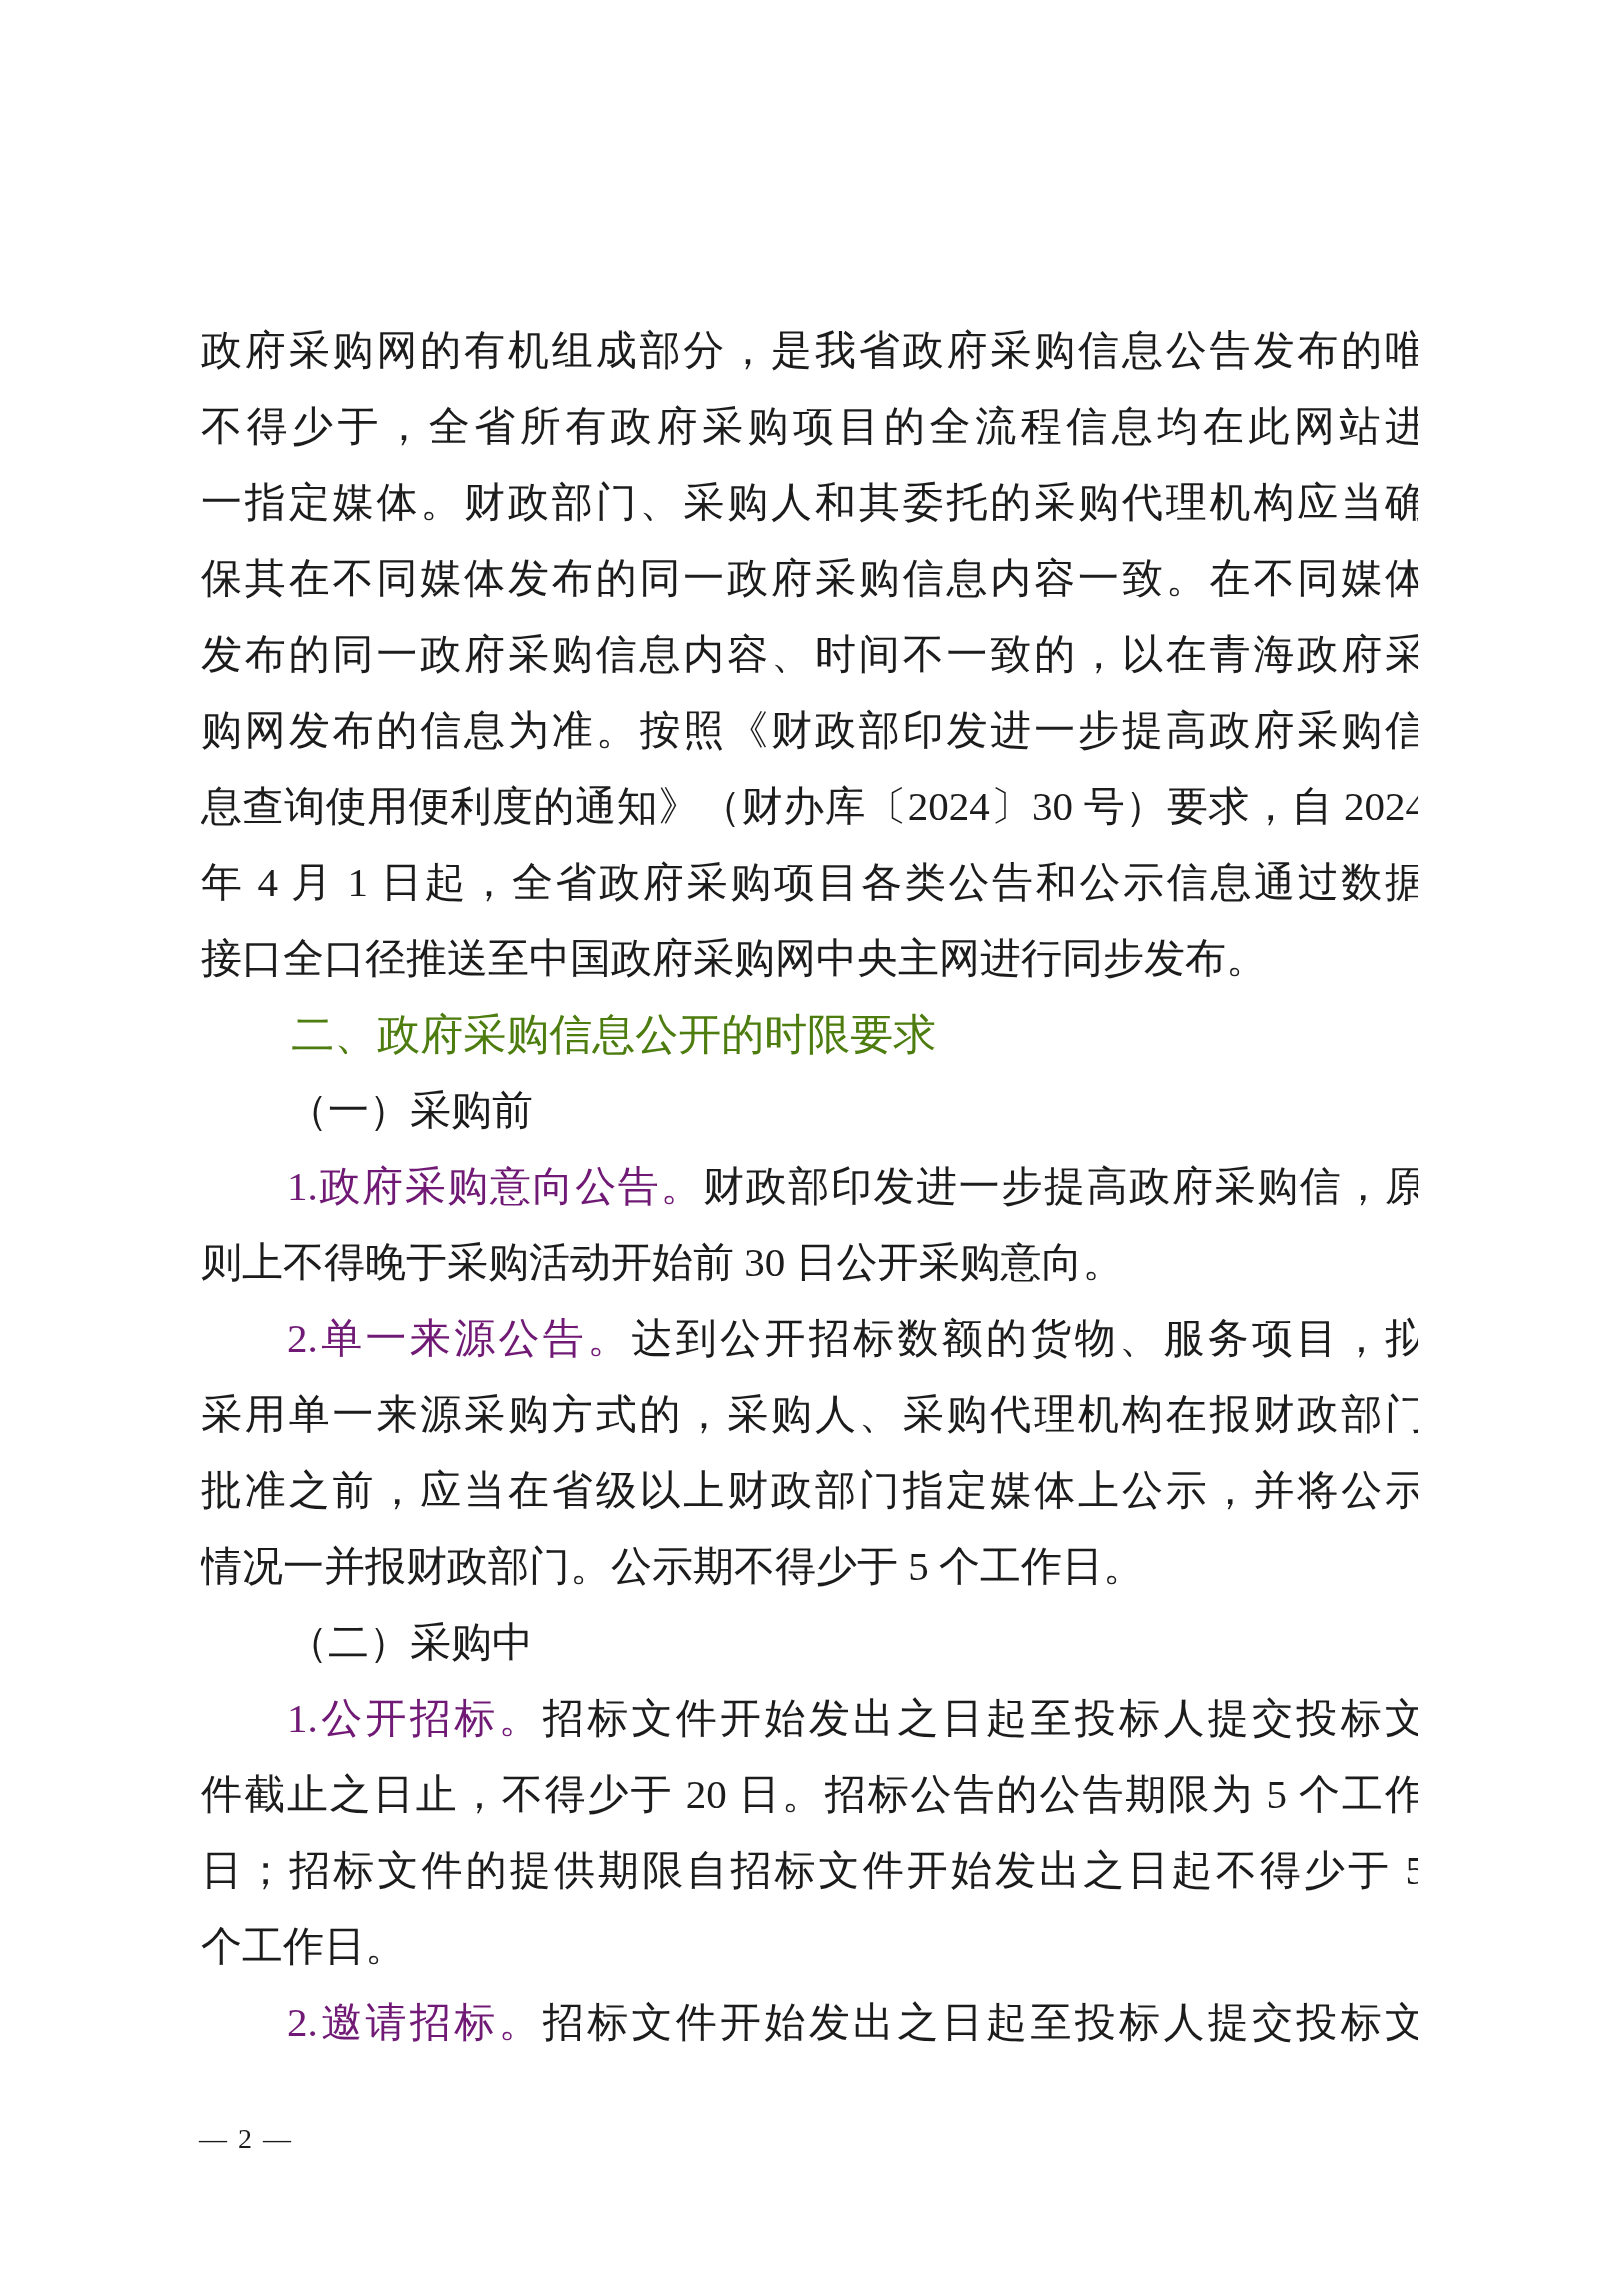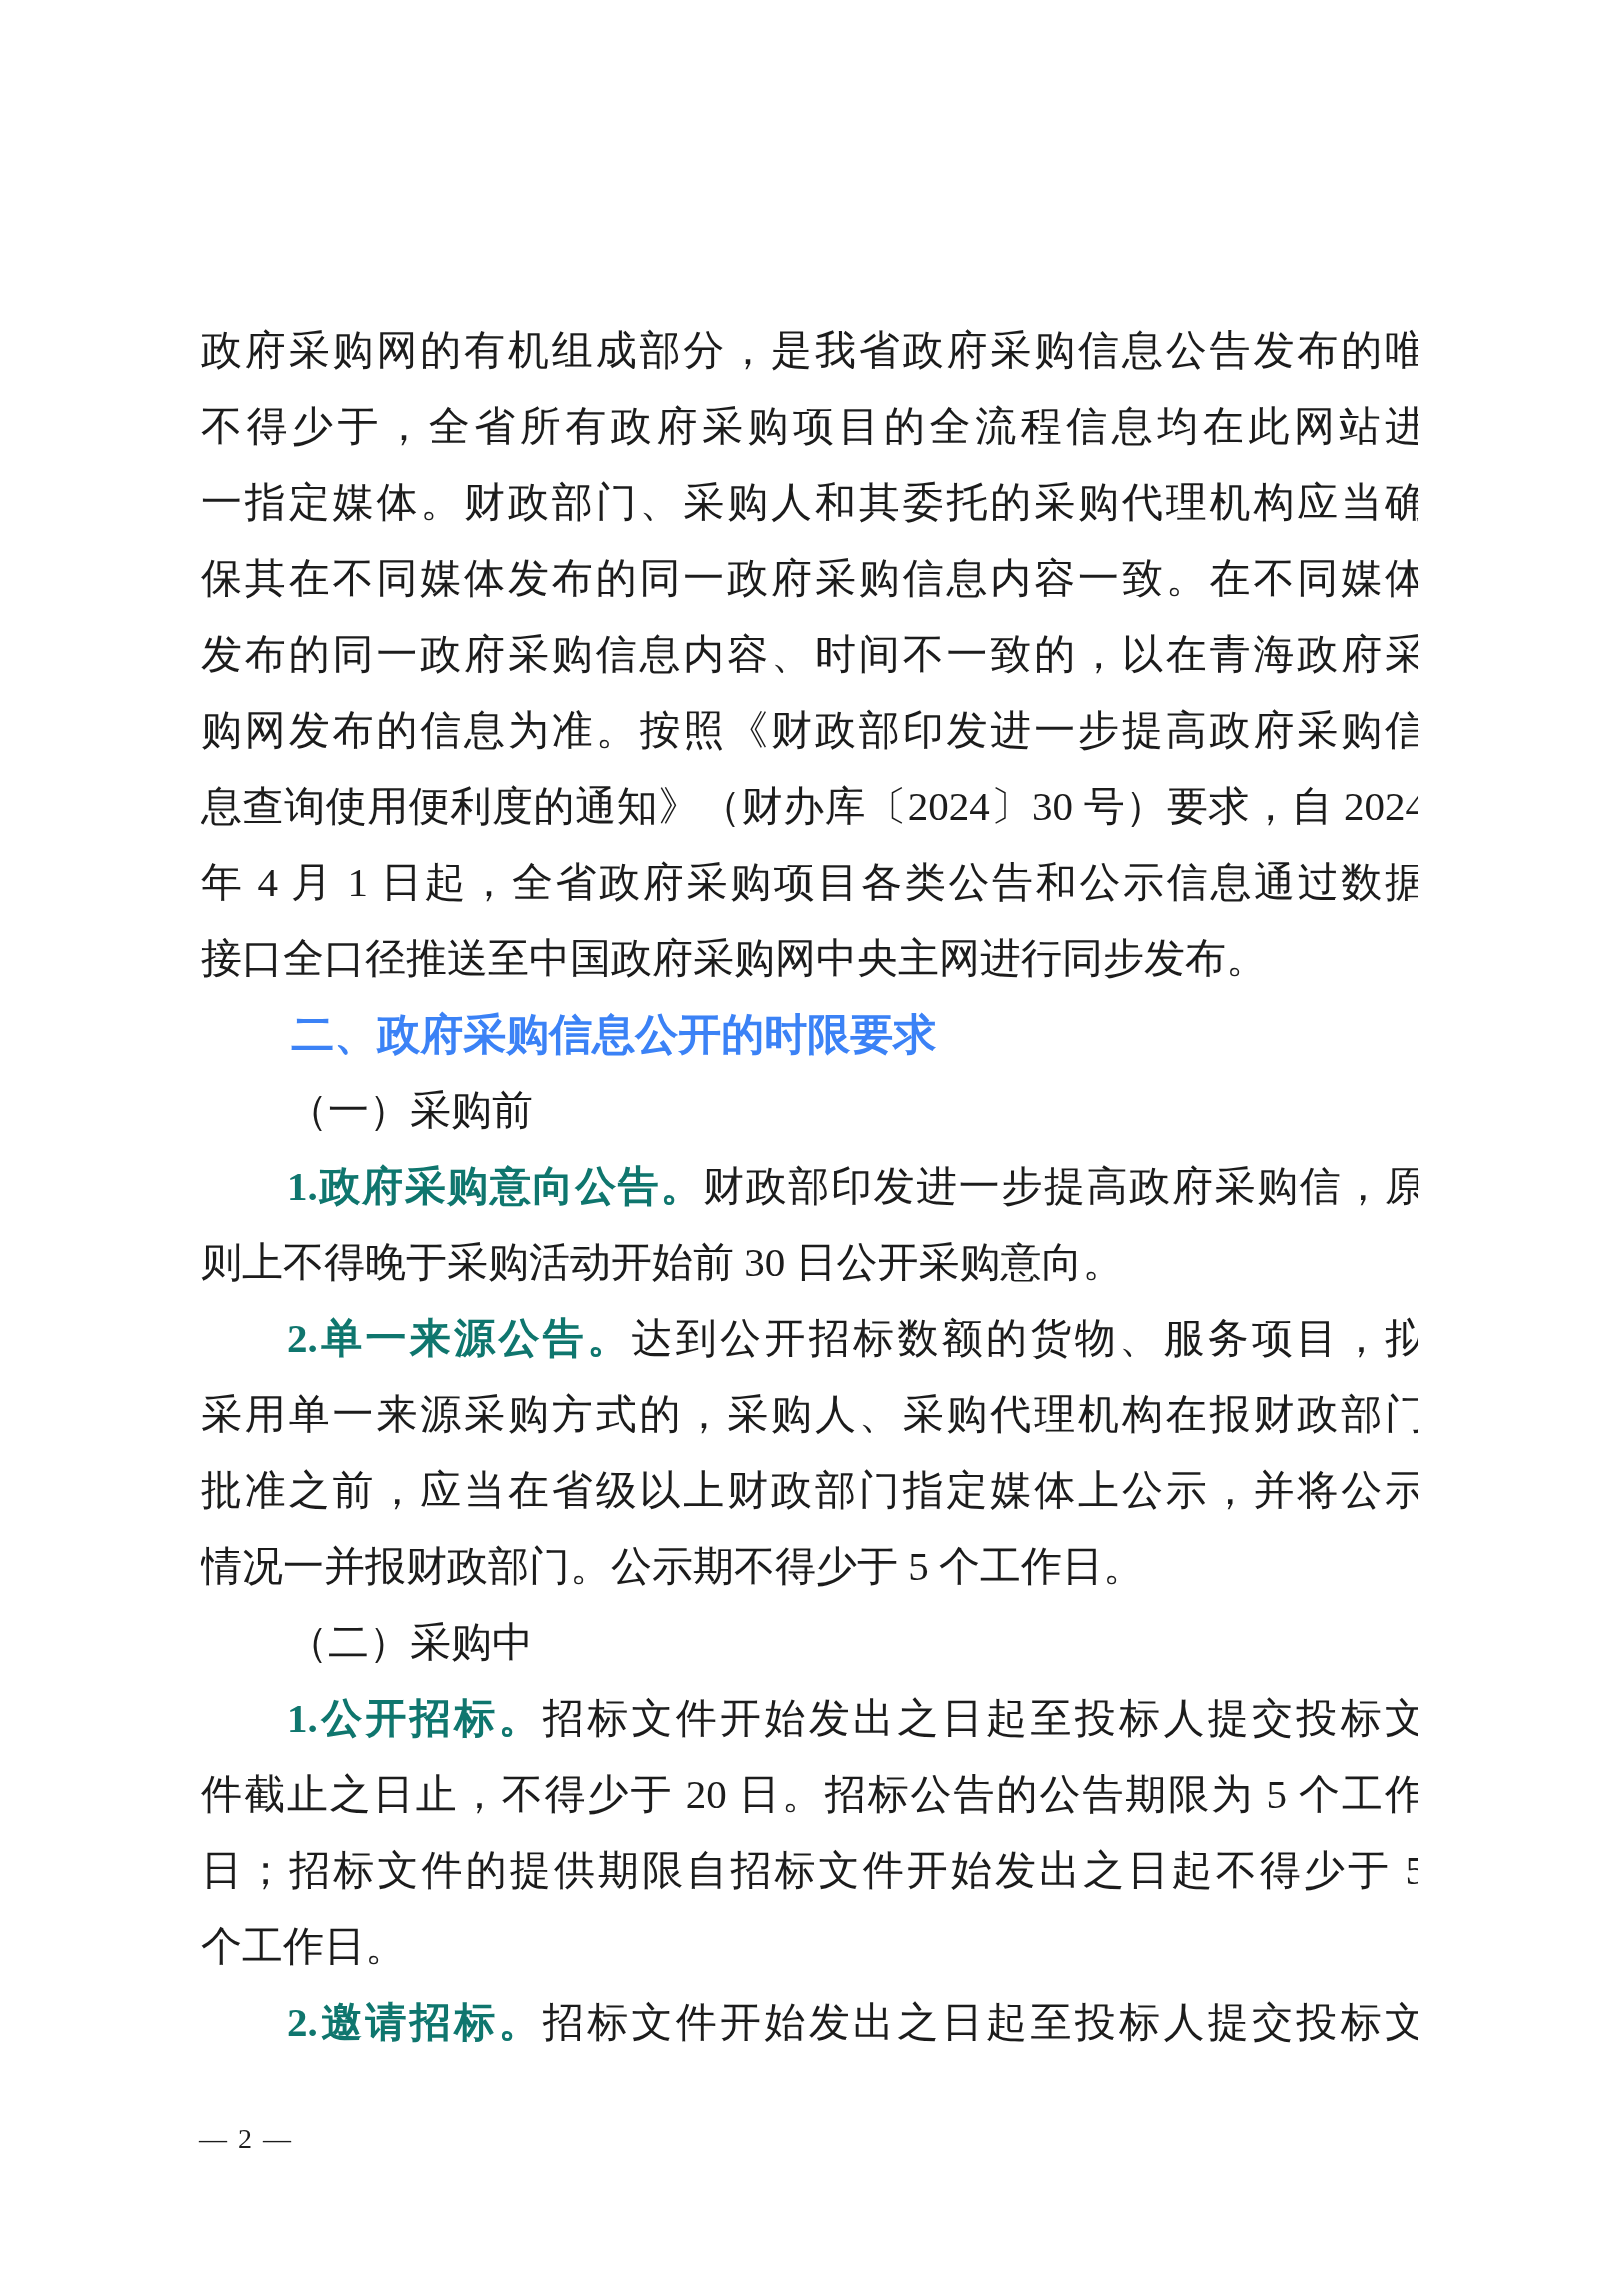--- a/index.html
+++ b/index.html
@@ -32,29 +32,29 @@
     text-align-last:left;
   }
   .full{
     text-align-last:justify;
   }
   .indent{
     text-indent:2.1em;
   }
   .heading, .heading span{
     font-family:"Liberation Sans","DejaVu Sans",sans-serif;
-    font-weight:700;
-    color:#3b82f6;
+    font-weight:400;
+    color:#4d7c0f;
   }
   .heading{
     font-size:43px;
   }
   .lead{
-    font-weight:700;
-    color:#0f766e;
+    font-weight:400;
+    color:#701a75;
   }
   .page-number{
     position:absolute;
     left:199px;
     top:2119px;
     font-family:"Liberation Serif","DejaVu Serif",serif;
     font-size:28px;
     line-height:39px;
     color:#1c1c1c;
     letter-spacing:2px;

